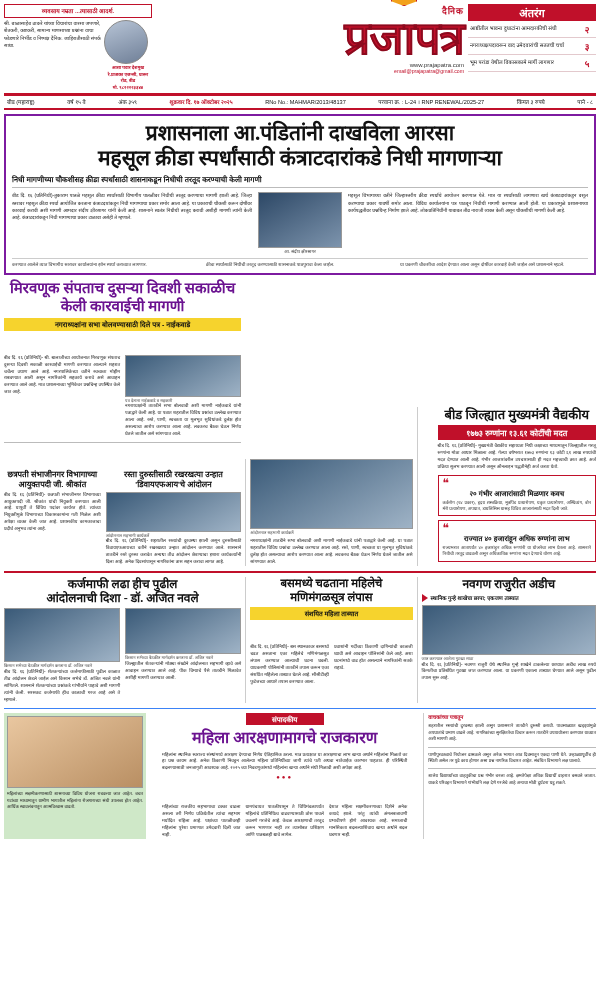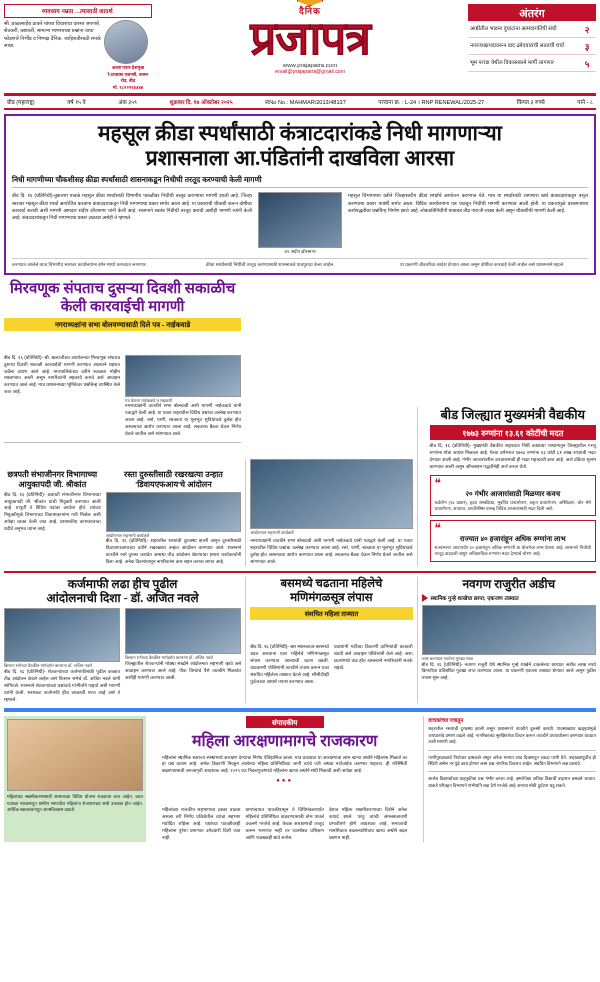--- a/index.html
+++ b/index.html
@@ -15,21 +15,21 @@
 
   
   .masthead { display:flex; align-items:stretch; border-bottom:2px solid #c0102a; padding-bottom:2px; }
   .mast-left { width:148px; display:flex; flex-direction:column; gap:2px; }
   .tagline-box { border:1px solid #c0102a; background:#fff; font-size:6px; text-align:center; color:#c0102a; padding:2px 1px; font-weight:bold; }
   .mast-left-body { display:flex; gap:3px; }
   .mast-left-text { font-size:5px; line-height:1.45; color:#222; flex:1; }
   .mast-left-photo { width:48px; }
   .photo-circle { width:44px; height:44px; border-radius:50%; background:linear-gradient(160deg,#b7c4d6,#6f7f97); border:1px solid #888; }
   .photo-cap { font-size:4.6px; text-align:center; line-height:1.3; color:#c0102a; font-weight:bold; margin-top:1px;}
-  .mast-center { flex:1; text-align:center; padding:0 4px; }
+  .mast-center { flex:1; text-align:right; padding:0 4px; }
   .mast-dainik { font-size:9px; color:#c0102a; font-weight:bold; letter-spacing:1px; }
   .mast-logo-wrap { position:relative; display:inline-block; }
   .mast-title {
     font-family:"Liberation Serif", serif;
     font-size:46px; line-height:0.95; font-weight:bold;
     color:#c0102a;
     -webkit-text-stroke:0.5px #8c0a1e;
     letter-spacing:-1px;
   }
   .mast-flag { position:absolute; left:50%; transform:translateX(-50%); top:-14px; width:26px; height:16px; background:#f2a11b; clip-path:polygon(0 0,100% 0,100% 70%,50% 100%,0 70%); border:1px solid #c0102a;}
@@ -79,21 +79,21 @@
   .quote-box .qb { font-size:4.4px; line-height:1.45; text-align:justify; color:#333; }
 
   
   .row3 { display:flex; gap:4px; margin-top:5px; border-top:2px solid #c0102a; padding-top:4px; }
   .r3a { width:238px; }
   .r3b { width:168px; }
   .r3c { width:180px; }
   .mini-ph { width:100%; height:54px; }
 
   
-  .bottom { display:flex; gap:16px; margin-top:5px; border-top:4px solid #3b82f6; padding-top:4px; }
+  .bottom { display:flex; gap:16px; margin-top:5px; border-top:1px solid #3b82f6; padding-top:4px; }
   .b-left { width:148px; background:#cfe8c8; padding:3px; }
   .b-mid { width:256px; }
   .b-right { width:180px; }
   .sampadak { background:#c0102a; color:#fff; font-size:7px; font-weight:bold; text-align:center; padding:1.5px 0; width:78px; margin:0 auto; }
   .edit-title { font-family:"Liberation Serif", serif; color:#6b1390; font-weight:bold; font-size:16px; text-align:center; line-height:1.2; margin-top:3px; }
   .b-left .ph { width:100%; height:72px; background:linear-gradient(150deg,#e9c7a0,#b98f63); border:1px solid #999; }
   .ltr-head { font-size:5.4px; font-weight:bold; color:#c0102a; }
   .small-note { font-size:4.4px; line-height:1.45; text-align:justify; color:#222; }
   .dots { text-align:center; font-size:6px; color:#c0102a; letter-spacing:2px; margin:2px 0;}
 </style>
@@ -148,22 +148,22 @@
     <span>वर्ष १५ वे</span>
     <span>अंक ३५९</span>
     <span class="red">शुक्रवार दि. १७ ऑक्टोबर २०२५</span>
     <span>RNo No.: MAHMAR/2013/48137</span>
     <span>परवाना क्र. : L-24 । RNP RENEWAL/2025-27</span>
     <span>किंमत ३ रुपये</span>
     <span>पाने - ८</span>
   </div>
 
   <div class="lead-box">
+    <div class="lead-h1 purple">प्रशासनाला आ.पंडितांनी दाखविला आरसा</div>
     <div class="lead-h1">महसूल क्रीडा स्पर्धांसाठी कंत्राटदारांकडे निधी मागणाऱ्या</div>
-    <div class="lead-h1 purple">प्रशासनाला आ.पंडितांनी दाखविला आरसा</div>
     <div class="lead-sub">निधी मागणीच्या चौकशीसह क्रीडा स्पर्धांसाठी शासनाकडून निधीची तरतूद करण्याची केली मागणी</div>
     <div class="lead-body">
       <div class="lead-col">बीड दि. १६ (प्रतिनिधी)-तुकाराम पातळे महसूल क्रीडा स्पर्धांसाठी विभागीय पातळीवर निधीची तरतूद करण्याचा मागणी झाली आहे. जिल्हा स्तरावर महसूल क्रीडा स्पर्धा आयोजित करताना कंत्राटदारांकडून निधी मागण्याचा प्रकार समोर आला आहे. या प्रकाराची चौकशी करून दोषींवर कारवाई करावी अशी मागणी आमदार संदीप क्षीरसागर यांनी केली आहे. शासनाने स्वतंत्र निधीची तरतूद करावी अशीही मागणी त्यांनी केली आहे. कंत्राटदारांकडून निधी मागण्याचा प्रकार टाळावा असेही ते म्हणाले.</div>
       <div class="lead-photo">
         <div class="ph"></div>
         <div class="cap">आ. संदीप क्षीरसागर</div>
       </div>
       <div class="lead-col">महसूल विभागाच्या वतीने जिल्हास्तरीय क्रीडा स्पर्धांचे आयोजन करण्यात येते. मात्र या स्पर्धांसाठी लागणारा खर्च कंत्राटदारांकडून वसूल करण्याचा प्रकार यावर्षी समोर आला. विविध कार्यालयांना पत्र पाठवून निधीची मागणी करण्यात आली होती. या प्रकारामुळे प्रशासनाच्या कार्यपद्धतीवर प्रश्नचिन्ह निर्माण झाले आहे. लोकप्रतिनिधींनी याबाबत तीव्र नाराजी व्यक्त केली असून चौकशीची मागणी केली आहे.</div>
     </div>
     <div class="lead-foot">
@@ -202,21 +202,21 @@
         </div>
       </div>
     </div>
 
     <div class="mid-center vrule" style="padding-left:4px">
       <div class="ph-gen" style="width:100%;height:70px"></div>
       <div class="cap">आंदोलनात सहभागी कार्यकर्ते</div>
       <div class="txt" style="margin-top:3px">नगराध्यक्षांनी तातडीने सभा बोलवावी अशी मागणी नाईकवाडे यांनी पत्राद्वारे केली आहे. या पत्रात शहरातील विविध प्रश्नांचा उल्लेख करण्यात आला आहे. रस्ते, पाणी, स्वच्छता या मूलभूत सुविधांकडे दुर्लक्ष होत असल्याचा आरोप करण्यात आला आहे. लवकरच बैठक घेऊन निर्णय घेतले जातील असे सांगण्यात आले.</div>
     </div>
 
-    <div class="mid-right vrule" style="padding-left:12px">
+    <div class="mid-right vrule" style="padding-left:20px">
       <div class="hl-black">बीड जिल्ह्यात मुख्यमंत्री वैद्यकीय</div>
       <div class="red-strip">१७७३ रुग्णांना १३.६१ कोटींची मदत</div>
       <div class="txt">बीड दि. १६ (प्रतिनिधी)- मुख्यमंत्री वैद्यकीय सहाय्यता निधी कक्षाच्या माध्यमातून जिल्ह्यातील गरजू रुग्णांना मोठा आधार मिळाला आहे. गेल्या वर्षभरात १७७३ रुग्णांना १३ कोटी ६१ लाख रुपयांची मदत देण्यात आली आहे. गंभीर आजारांवरील उपचारासाठी ही मदत महत्त्वाची ठरत आहे. अर्ज प्रक्रिया सुलभ करण्यात आली असून ऑनलाइन पद्धतीनेही अर्ज करता येतो.</div>
       <div class="quote-box">
         <div class="qt">❝</div>
         <div class="qh">२० गंभीर आजारांसाठी मिळणार कवच</div>
         <div class="qb">कर्करोग (१४ प्रकार), हृदय शस्त्रक्रिया, मूत्रपिंड प्रत्यारोपण, यकृत प्रत्यारोपण, अस्थिव्यंग, बोन मॅरो प्रत्यारोपण, अपघात, डायलिसिस यासह विविध आजारांसाठी मदत दिली जाते.</div>
       </div>
       <div class="quote-box">
         <div class="qt">❝</div>

